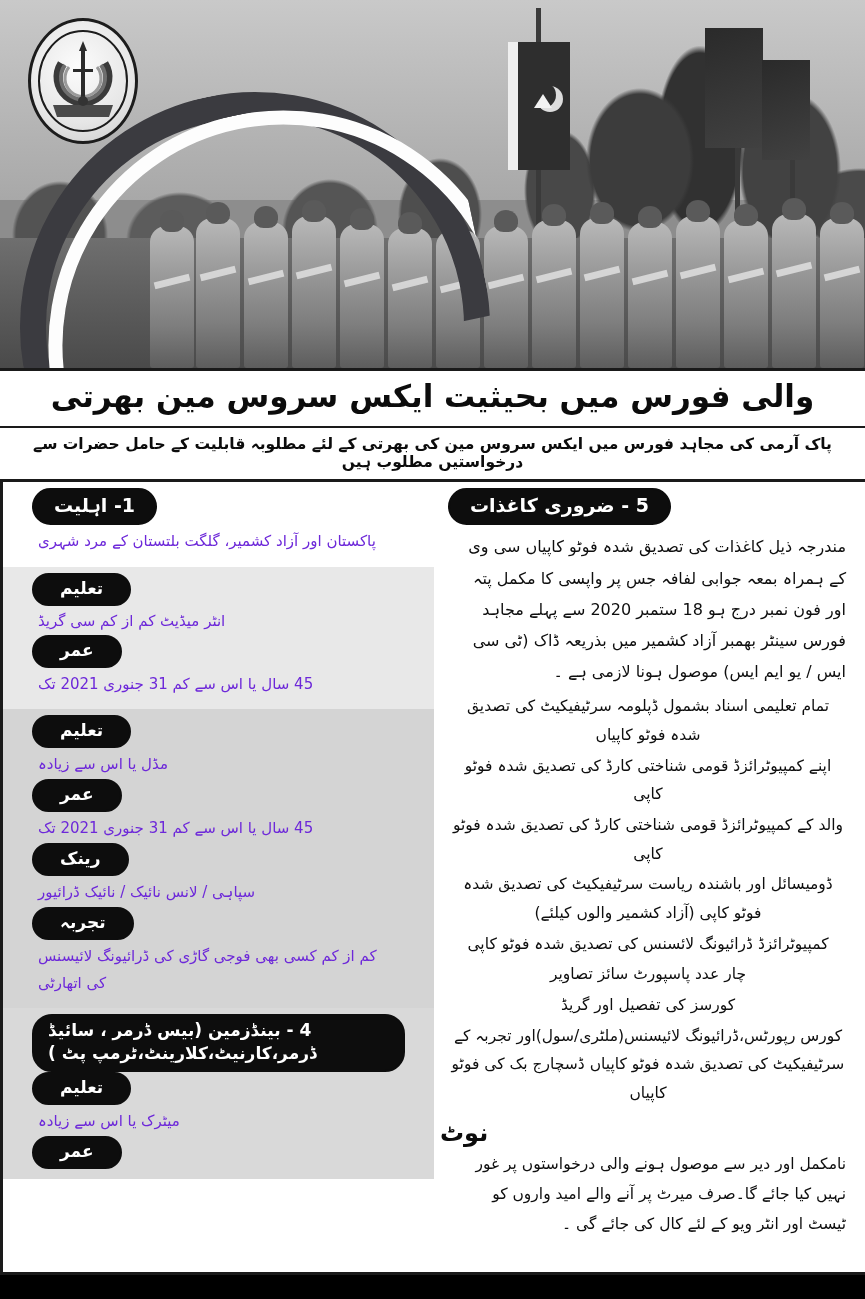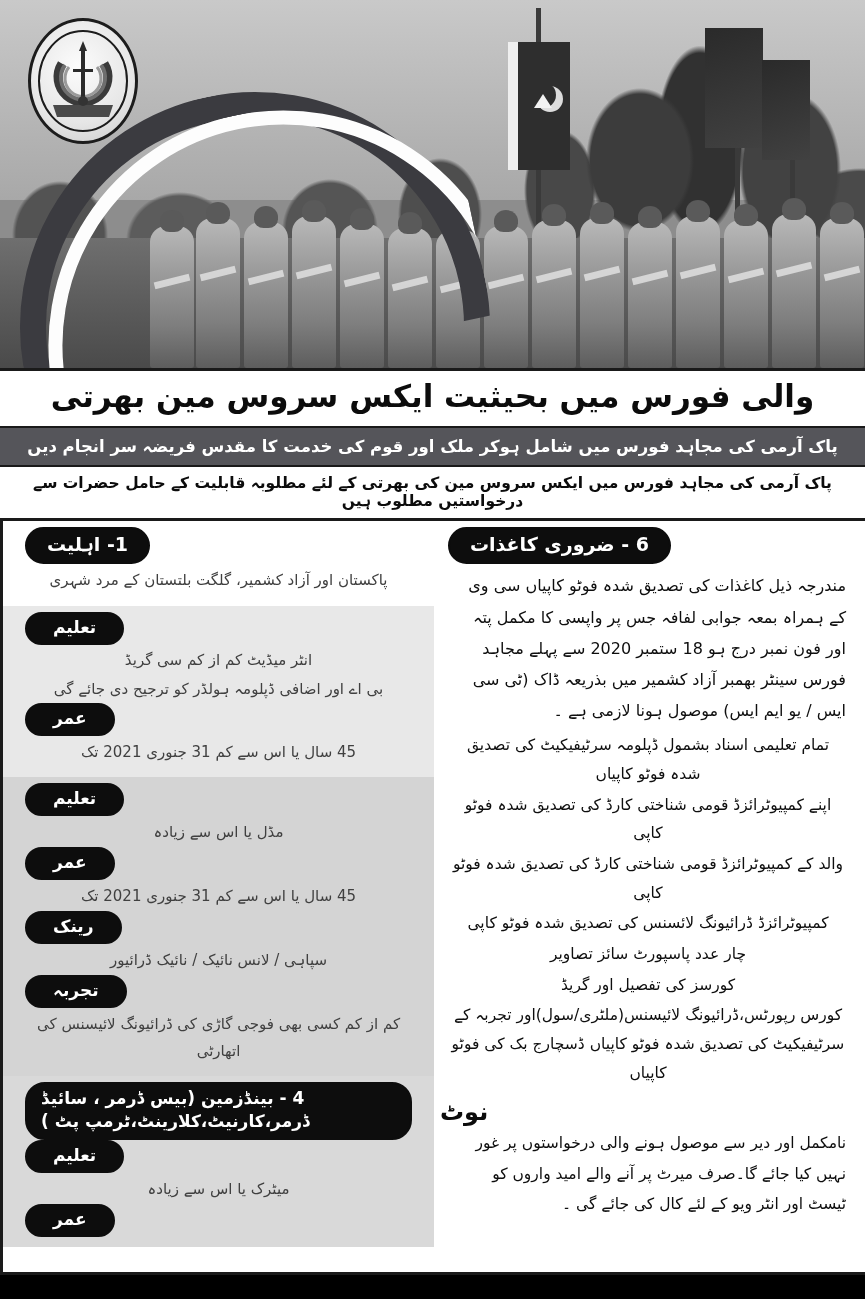--- a/index.html
+++ b/index.html
@@ -109,37 +109,37 @@
   .intro{
     text-align:center; padding:7px 10px 8px; font-size:15.5px; font-weight:700;
     direction:rtl; color:#0c0c0c; border-bottom:3px solid #1a1a1a;
   }
 
   
   .columns{ display:flex; flex-direction:row-reverse; width:865px; height:808px; }
   .col-right{ width:434px; border-left:3px solid #1a1a1a; background:#fff; }
   .col-left{ width:428px; background:#fff; position:relative; }
 
-  .sec{ padding:6px 22px 10px; }
+  .sec{ padding:6px 29px 10px; }
   .sec.shade1{ background:#e8e8e8; }
   .sec.shade2{ background:#d4d4d4; }
   .sec.shade3{ background:#d9d9d9; }
 
   .pill{
     display:inline-block; background:#0d0d0d; color:#fff;
     border-radius:20px; padding:3px 20px 5px;
     font-size:19px; font-weight:700; direction:rtl; line-height:1.35;
     border:2px solid #0d0d0d;
   }
   .pill.small{ font-size:17px; padding:2px 26px 4px; }
   .pill.wide{ font-size:17px; padding:3px 14px 5px; }
   .pill-row{ text-align:left; }
   .linetext{
-    direction:rtl; text-align:center; font-size:15px; line-height:1.75;
-    padding:3px 6px 2px; color:#404040;
+    direction:rtl; text-align:left; font-size:15px; line-height:1.75;
+    padding:3px 6px 2px; color:#6d28d9;
   }
   .linetext.tight{ line-height:1.6; }
 
   
   .docs-head{ text-align:left; padding:6px 14px 2px; }
   .docs-para{
     direction:rtl; text-align:right; font-size:16px; line-height:1.95;
     padding:4px 16px 2px; color:#0e0e0e;
   }
   .docs-list{ list-style:none; padding:2px 16px 4px; }
@@ -210,36 +210,34 @@
         <rect x="36" y="40" width="20" height="3" fill="#2b2b2b"></rect>
         <path d="M16 76 h60 l-4 12 h-52 z" fill="#4a4a4a"></path>
         <circle cx="46" cy="72" r="5" fill="#333"></circle>
       </svg>
     </div>
   </div>
 
   <div class="headline-wrap">
     <div class="headline">والی فورس میں بحیثیت ایکس سروس مین بھرتی</div>
   </div>
-  <div class="subbar">پاک آرمی کی مجاہد فورس میں شامل ہوکر ملک اور قوم کی خدمت کا مقدس فریضہ سر انجام دیں</div>
   <div class="intro">پاک آرمی کی مجاہد فورس میں ایکس سروس مین کی بھرتی کے لئے مطلوبہ قابلیت کے حامل حضرات سے درخواستیں مطلوب ہیں</div>
 
   <div class="columns">
 
     <div class="col-right">
 
       <div class="sec">
         <div class="pill-row"><span class="pill">1- اہلیت</span></div>
         <div class="linetext">پاکستان اور آزاد کشمیر، گلگت بلتستان کے مرد شہری</div>
       </div>
 
       <div class="sec shade1">
         <div class="pill-row"><span class="pill small">تعلیم</span></div>
         <div class="linetext tight">انٹر میڈیٹ کم از کم سی گریڈ</div>
-        <div class="linetext tight">بی اے اور اضافی ڈپلومہ ہولڈر کو ترجیح دی جائے گی</div>
         <div class="pill-row"><span class="pill small">عمر</span></div>
         <div class="linetext">45 سال یا اس سے کم 31 جنوری 2021 تک</div>
       </div>
 
       <div class="sec shade2">
         <div class="pill-row"><span class="pill small">تعلیم</span></div>
         <div class="linetext">مڈل یا اس سے زیادہ</div>
         <div class="pill-row"><span class="pill small">عمر</span></div>
         <div class="linetext">45 سال یا اس سے کم 31 جنوری 2021 تک</div>
         <div class="pill-row"><span class="pill small">رینک</span></div>
@@ -254,28 +252,29 @@
         <div class="linetext">میٹرک یا اس سے زیادہ</div>
         <div class="pill-row"><span class="pill small">عمر</span></div>
 
       </div>
 
     </div>
 
     <div class="col-left">
 
       <div class="docs-head">
-        <span class="pill">6 - ضروری کاغذات</span>
+        <span class="pill">5 - ضروری کاغذات</span>
       </div>
       <div class="docs-para">مندرجہ ذیل کاغذات کی تصدیق شدہ فوٹو کاپیاں سی وی کے ہمراہ بمعہ جوابی لفافہ جس پر واپسی کا مکمل پتہ اور فون نمبر درج ہو 18 ستمبر 2020 سے پہلے مجاہد فورس سینٹر بھمبر آزاد کشمیر میں بذریعہ ڈاک (ٹی سی ایس / یو ایم ایس) موصول ہونا لازمی ہے ۔</div>
 
       <ul class="docs-list">
         <li>تمام تعلیمی اسناد بشمول ڈپلومہ سرٹیفیکیٹ کی تصدیق شدہ فوٹو کاپیاں</li>
         <li>اپنے کمپیوٹرائزڈ قومی شناختی کارڈ کی تصدیق شدہ فوٹو کاپی</li>
         <li>والد کے کمپیوٹرائزڈ قومی شناختی کارڈ کی تصدیق شدہ فوٹو کاپی</li>
+        <li>ڈومیسائل اور باشندہ ریاست سرٹیفیکیٹ کی تصدیق شدہ فوٹو کاپی (آزاد کشمیر والوں کیلئے)</li>
         <li>کمپیوٹرائزڈ ڈرائیونگ لائسنس کی تصدیق شدہ فوٹو کاپی</li>
         <li>چار عدد پاسپورٹ سائز تصاویر</li>
         <li>کورسز کی تفصیل اور گریڈ</li>
         <li>کورس رپورٹس،ڈرائیونگ لائیسنس(ملٹری/سول)اور تجربہ کے سرٹیفیکیٹ کی تصدیق شدہ فوٹو کاپیاں ڈسچارج بک کی فوٹو کاپیاں</li>
       </ul>
 
       <div class="note-head">
         <span class="note-title">نوٹ</span>
       </div>
       <div class="note-body">نامکمل اور دیر سے موصول ہونے والی درخواستوں پر غور نہیں کیا جائے گا۔صرف میرٹ پر آنے والے امید واروں کو ٹیسٹ اور انٹر ویو کے لئے کال کی جائے گی ۔</div>

